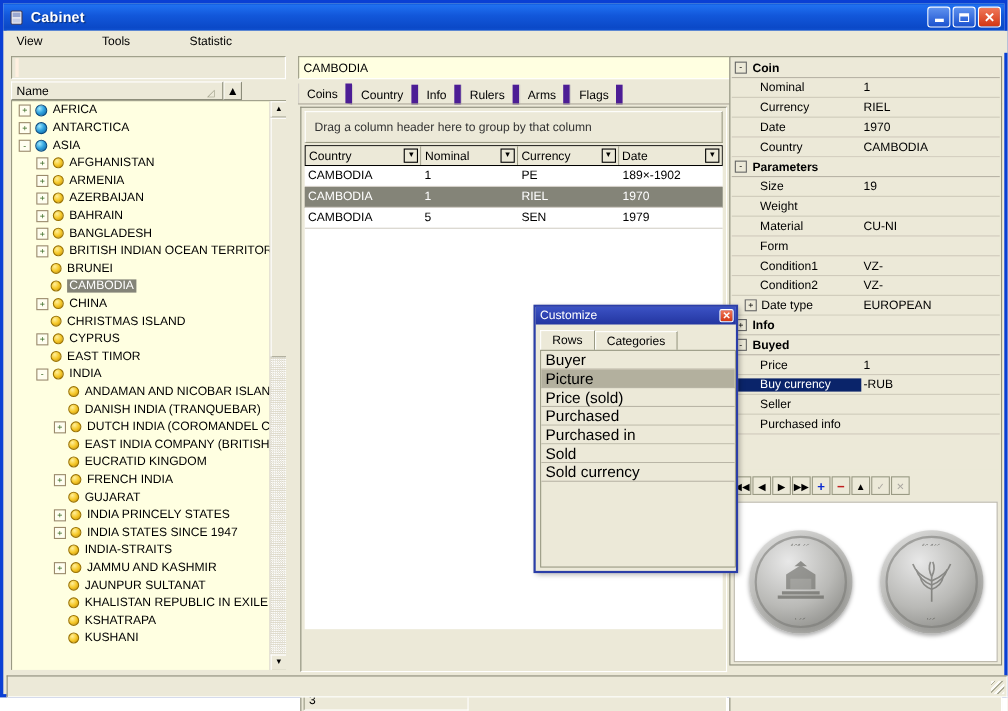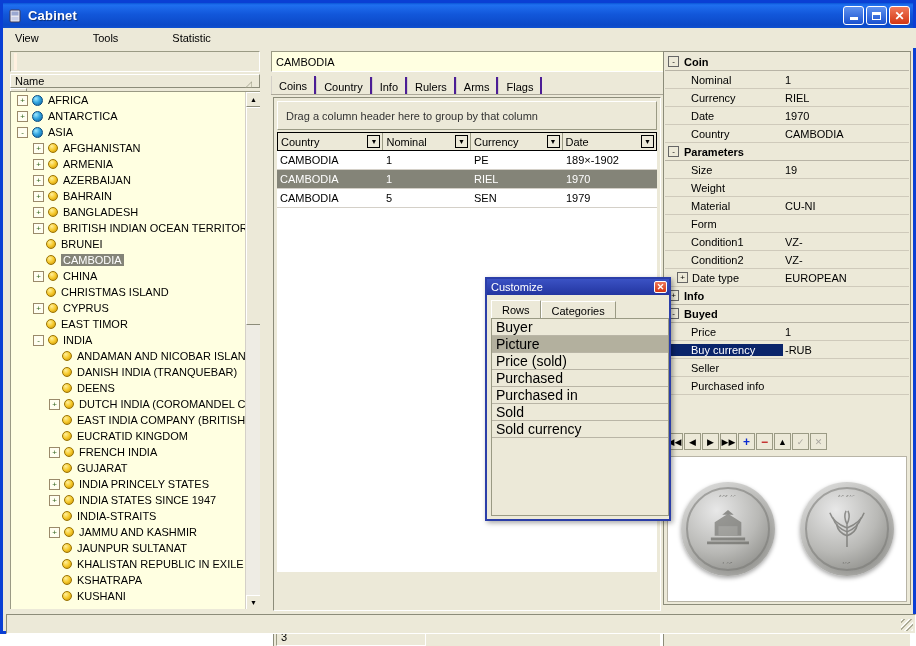--- a/index.html
+++ b/index.html
@@ -51,22 +51,22 @@
     position:absolute;left:5px;top:46px;width:258px;height:562px;
     background:#ece9d8;
   }
   #searchbox{
     position:absolute;left:2px;top:2px;width:250px;height:21px;
     background:#ece9d8;border:1px solid #9a9a84;border-right-color:#fff;border-bottom-color:#fff;
     box-sizing:border-box;
   }
   #searchbox .ib{position:absolute;left:3px;top:1px;width:3px;height:17px;background:#fff0e0;}
   #treehdr{
-    position:absolute;left:2px;top:25px;width:250px;height:17px;
-    display:flex;box-sizing:border-box;flex-direction:column;
+    position:absolute;left:2px;top:25px;width:210px;height:17px;
+    display:flex;box-sizing:border-box;
   }
   #treehdr .hcell{
     flex:1;background:#ece9d8;border:1px solid #fff;border-right-color:#8c8c7a;border-bottom-color:#8c8c7a;
     box-sizing:border-box;display:flex;align-items:center;padding-left:4px;position:relative;
   }
   #treehdr .sortmark{position:absolute;right:7px;top:4px;color:#9a9a84;font-size:9px;}
   #treehdr .hbtn{
     width:17px;background:#ece9d8;border:1px solid #fff;border-right-color:#8c8c7a;border-bottom-color:#8c8c7a;
     box-sizing:border-box;display:flex;align-items:center;justify-content:center;
   }
@@ -131,21 +131,21 @@
     background:radial-gradient(circle at 35% 30%,#fff2a0 0%,#f5c516 50%,#bd8400 100%);
     border:1px solid #8a6800;box-sizing:border-box;
   }
   #coindropdown .cd-arrow{margin-left:10px;font-size:8px;}
   #tabs{
     position:absolute;left:2px;top:26px;width:640px;height:20px;
     display:flex;align-items:flex-end;
   }
   .tab{
     height:17px;padding:1px 7px 0 7px;font-size:11px;display:flex;align-items:center;
-    border-left:1px solid #d4d0c8;border-right:2px solid #4c1d95;color:#000;
+    border-left:1px solid #d4d0c8;border-right:6px solid #4c1d95;color:#000;
   }
   .tab.active{font-weight:normal;border-bottom:1px solid #ece9d8;}
   #tabline{position:absolute;left:2px;top:45px;width:640px;height:1px;background:#aca899;}
 
   
   #gridwrap{
     position:absolute;left:4px;top:48px;width:388px;height:514px;
     background:#ece9d8;border:1px solid #8c8c7a;border-right-color:#fff;border-bottom-color:#fff;
     box-sizing:border-box;
     text-align:right;
@@ -434,25 +434,20 @@
           </div>
           <div class="trow" style="padding-left: 38px;">
             <span class="exp-spacer"></span>
             <span class="coinic"></span>
             <span class="tlabel">ANDAMAN AND NICOBAR ISLAND</span>
           </div>
           <div class="trow" style="padding-left: 38px;">
             <span class="exp-spacer"></span>
             <span class="coinic"></span>
             <span class="tlabel">DANISH INDIA  (TRANQUEBAR)</span>
-          </div>
-          <div class="trow" style="padding-left: 38px;">
-            <span class="exp-spacer"></span>
-            <span class="coinic"></span>
-            <span class="tlabel">DEENS</span>
           </div>
           <div class="trow" style="padding-left: 38px;">
             <span class="exp">+</span>
             <span class="coinic"></span>
             <span class="tlabel">DUTCH INDIA (COROMANDEL CO</span>
           </div>
           <div class="trow" style="padding-left: 38px;">
             <span class="exp-spacer"></span>
             <span class="coinic"></span>
             <span class="tlabel">EAST INDIA COMPANY (BRITISH)</span>

